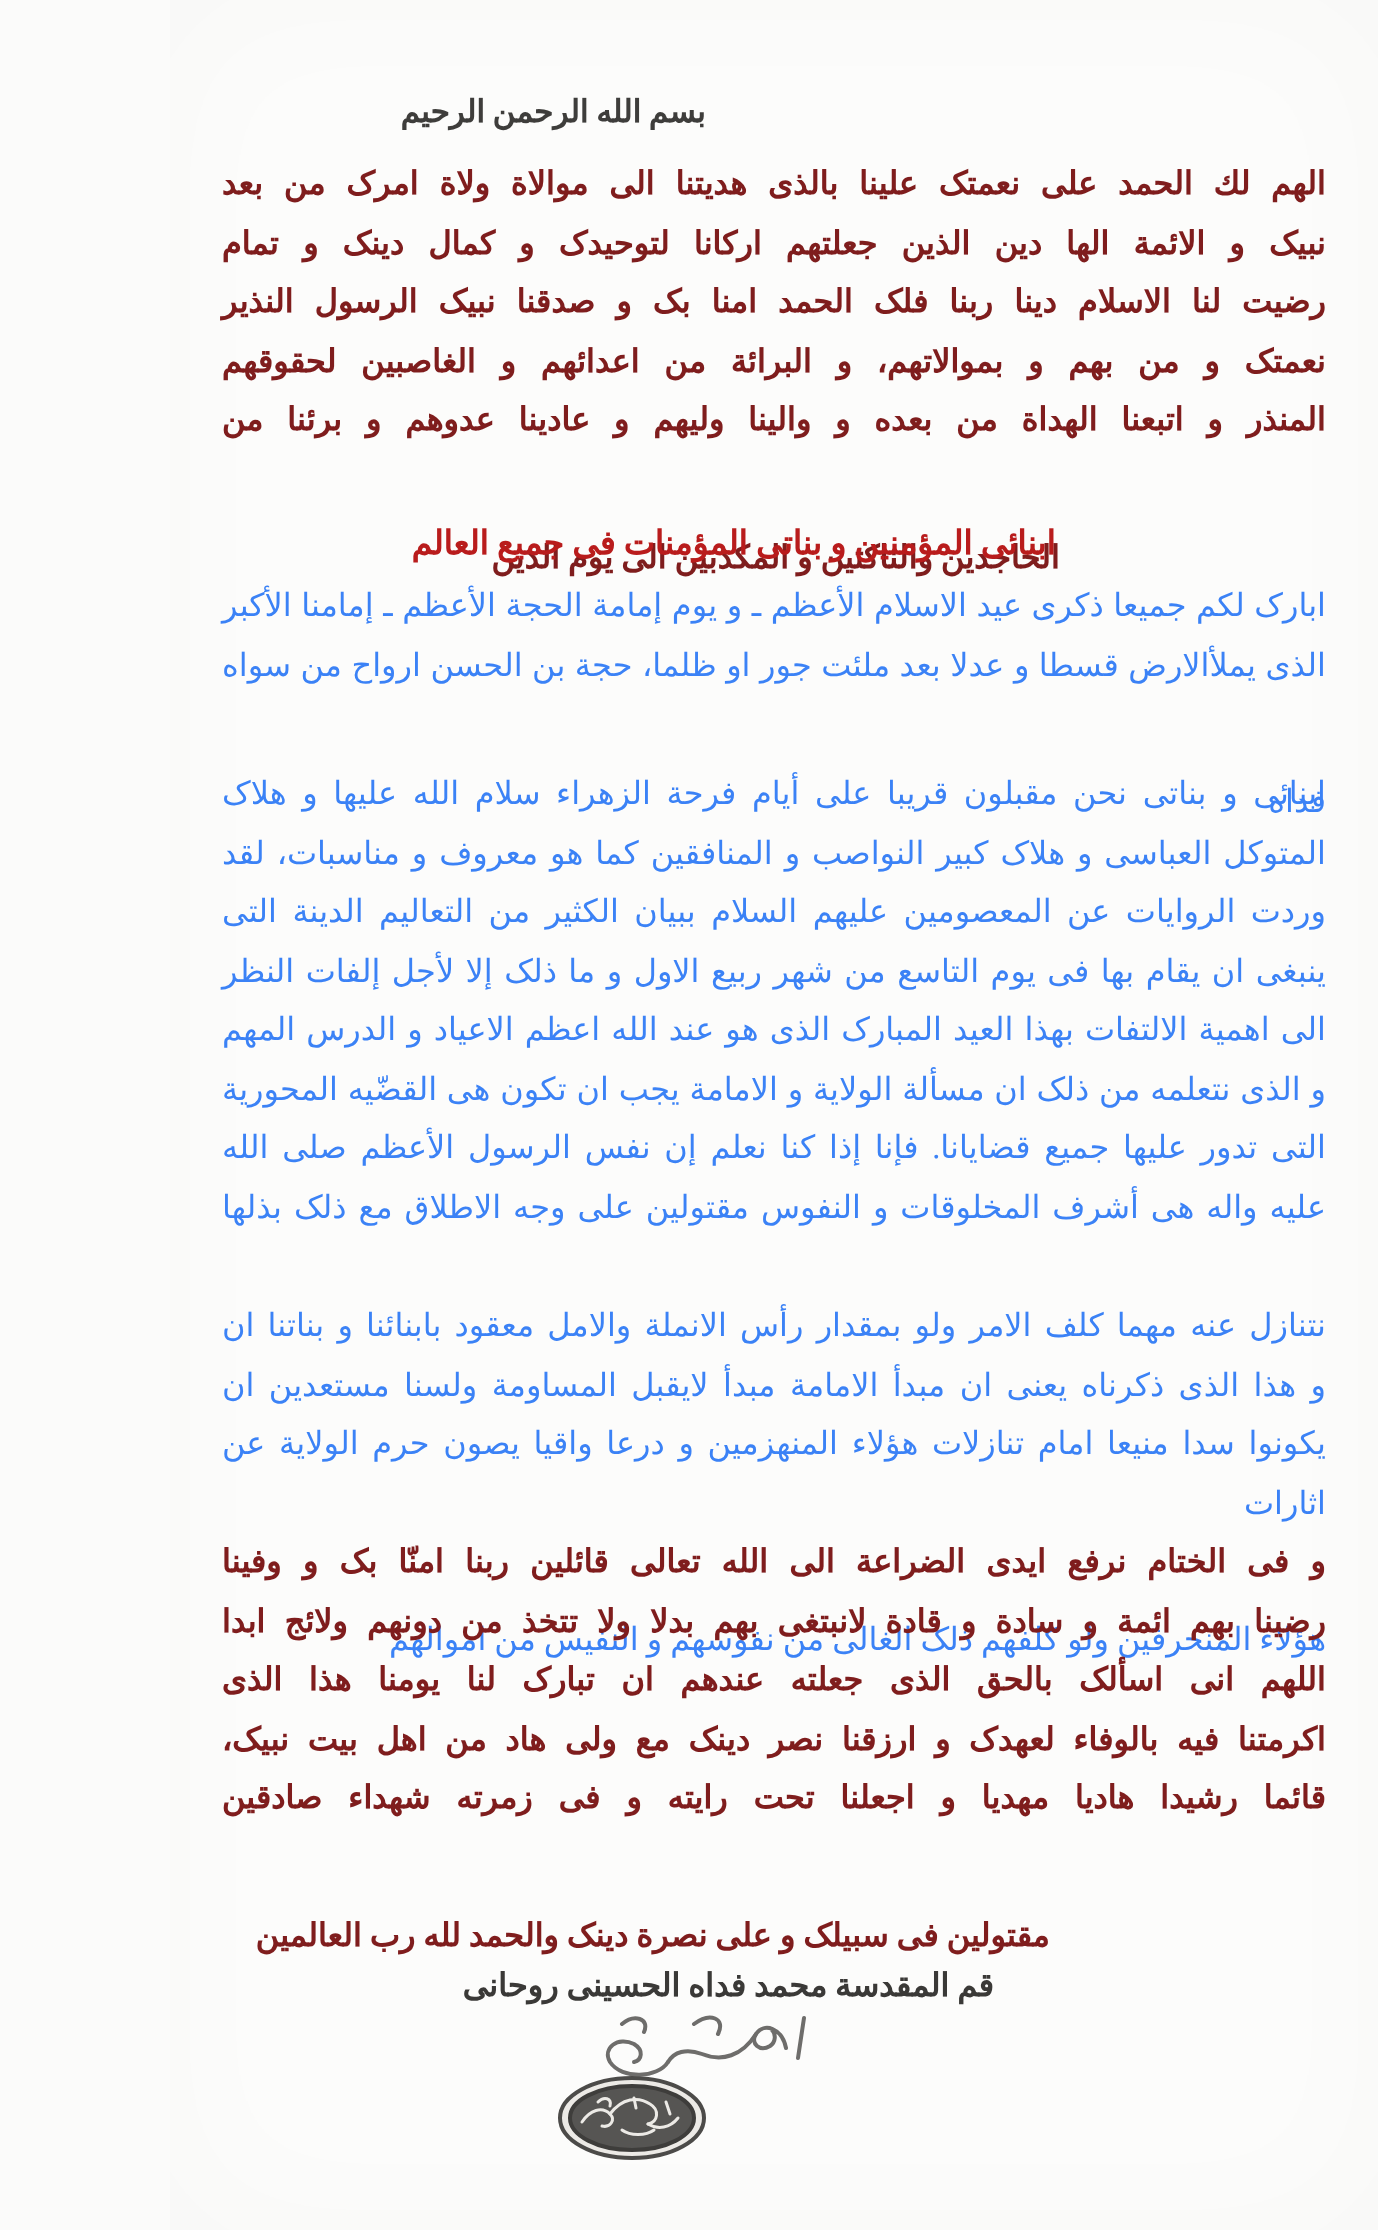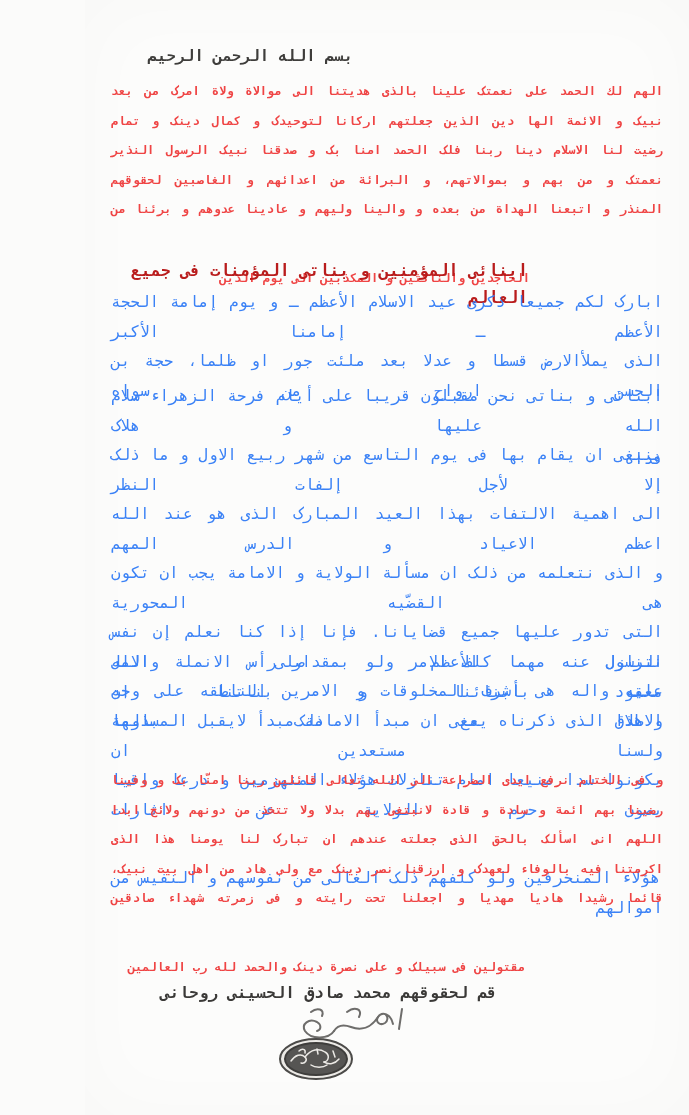--- a/index.html
+++ b/index.html
@@ -1,38 +1,38 @@
 <!DOCTYPE html>
 <html lang="ar" dir="rtl"><head>
 <meta charset="utf-8">
 <style>
   html,body{margin:0;padding:0;background:#fbfbfa;}
   .page{
     position:relative;
     width:604px;height:1115px;
     background:#fcfcfb;
     overflow:hidden;
-    font-family:Liberation Mono, monospace;
+    font-family:Liberation Serif, serif;
     direction:rtl;
     box-shadow:inset 0 0 80px rgba(0,0,0,0.02);
   }
   .block{
     position:absolute;
     right:26px;left:26px;
     direction:rtl;
   }
   .line{
     text-align:justify;
     line-height:29.5px;
     white-space:normal;
   }
   .line.fill{ text-align-last:justify; }
   .line.last{ text-align:left; text-align-last:right;margin-top:39px; }
   .reg{ font-size:16px; font-weight:400; color:#3b82f6; }
-  .bold{ font-size:12px; font-weight:700; color:#ef4444; }
+  .bold{ font-size:16px; font-weight:700; color:#7f1d1d; }
   .basmala{
     top:44px;
     font-size:15.5px;font-weight:700;color:#3e3d3b;
     text-align:right; padding-right:310px; box-sizing:border-box;
     line-height:26px;
   }
   .p-opening{ top:78px; }
   .audience{
     top:258px;
     font-size:16.5px;font-weight:700;color:#b91c1c;
@@ -76,44 +76,46 @@
   <div class="block audience">ابنائى المؤمنين و بناتى المؤمنات فى جميع العالم</div>
 
   <div class="block p-greeting reg">
       <div class="line fill">ابارک لكم جميعا ذكرى عيد الاسلام الأعظم ـ و يوم إمامة الحجة الأعظم ـ إمامنا الأكبر</div>
       <div class="line fill">الذى يملأالارض قسطا و عدلا بعد ملئت جور او ظلما، حجة بن الحسن ارواح من سواه</div>
       <div class="line last">فداه</div>
     </div>
 
   <div class="block p-body1 reg">
       <div class="line fill">ابنائى و بناتى نحن مقبلون قريبا على أيام فرحة الزهراء سلام الله عليها و هلاک</div>
+      <div class="line fill">المتوكل العباسى و هلاک كبير النواصب و المنافقين كما هو معروف و مناسبات، لقد</div>
+      <div class="line fill">وردت الروايات عن المعصومين عليهم السلام ببيان الكثير من التعاليم الدينة التى</div>
       <div class="line fill">ينبغى ان يقام بها فى يوم التاسع من شهر ربيع الاول و ما ذلک إلا لأجل إلفات النظر</div>
       <div class="line fill">الى اهمية الالتفات بهذا العيد المبارک الذى هو عند الله اعظم الاعياد و الدرس المهم</div>
       <div class="line fill">و الذى نتعلمه من ذلک ان مسألة الولاية و الامامة يجب ان تكون هى القضّيه المحورية</div>
       <div class="line fill">التى تدور عليها جميع قضايانا. فإنا إذا كنا نعلم إن نفس الرسول الأعظم صلى الله</div>
-      <div class="line fill">عليه واله هى أشرف المخلوقات و الامرين الناطقه على وجه الاطلاق مع ذلک بذلها</div>
+      <div class="line fill">عليه واله هى أشرف المخلوقات و النفوس مقتولين على وجه الاطلاق مع ذلک بذلها</div>
     </div>
 
   <div class="block p-body2 reg">
       <div class="line fill">نتنازل عنه مهما كلف الامر ولو بمقدار رأس الانملة والامل معقود بابنائنا و بناتنا ان</div>
       <div class="line fill">و هذا الذى ذكرناه يعنى ان مبدأ الامامة مبدأ لايقبل المساومة ولسنا مستعدين ان</div>
       <div class="line fill">يكونوا سدا منيعا امام تنازلات هؤلاء المنهزمين و درعا واقيا يصون حرم الولاية عن اثارات</div>
       <div class="line last">هؤلاء المنحرفين ولو كلفهم ذلک الغالى من نفوسهم و النفيس من اموالهم</div>
     </div>
 
   <div class="block p-closing bold">
       <div class="line fill">و فى الختام نرفع ايدى الضراعة الى الله تعالى قائلين ربنا امنّا بک و وفينا</div>
       <div class="line fill">رضينا بهم ائمة و سادة و قادة لانبتغى بهم بدلا ولا تتخذ من دونهم ولائج ابدا</div>
       <div class="line fill">اللهم انى اسألک بالحق الذى جعلته عندهم ان تبارک لنا يومنا هذا الذى</div>
       <div class="line fill">اكرمتنا فيه بالوفاء لعهدک و ارزقنا نصر دينک مع ولى هاد من اهل بيت نبيک،</div>
       <div class="line fill">قائما رشيدا هاديا مهديا و اجعلنا تحت رايته و فى زمرته شهداء صادقين</div>
       <div class="line last" style="padding-right: 138px;">مقتولين فى سبيلک و على نصرة دينک والحمد لله رب العالمين</div>
     </div>
 
-  <div class="block sigline">قم لحقوقهم محمد صادق الحسينى روحانى</div>
+  <div class="block sigline">قم المقدسة محمد فداه الحسينى روحانى</div>
 
   <div class="signature-wrap">
     <svg width="130" height="40" viewBox="0 0 130 40">
       <g fill="none" stroke="#6e6d6b" stroke-width="2" stroke-linecap="round">
         <path d="M121 7 L118 27"></path>
         <path d="M112 22 C110 12 101 9 97 15 C94 20 99 24 104 21 C107 19 107 15 105 13"></path>
         <path d="M97 15 C90 26 80 29 70 25 C62 22 56 24 53 29"></path>
         <path d="M66 10 C74 4 82 7 78 15"></path>
         <path d="M53 29 C48 37 30 38 24 29 C20 22 28 16 36 20 C41 23 40 28 36 29"></path>
         <path d="M30 10 C36 5 44 7 41 14"></path>

